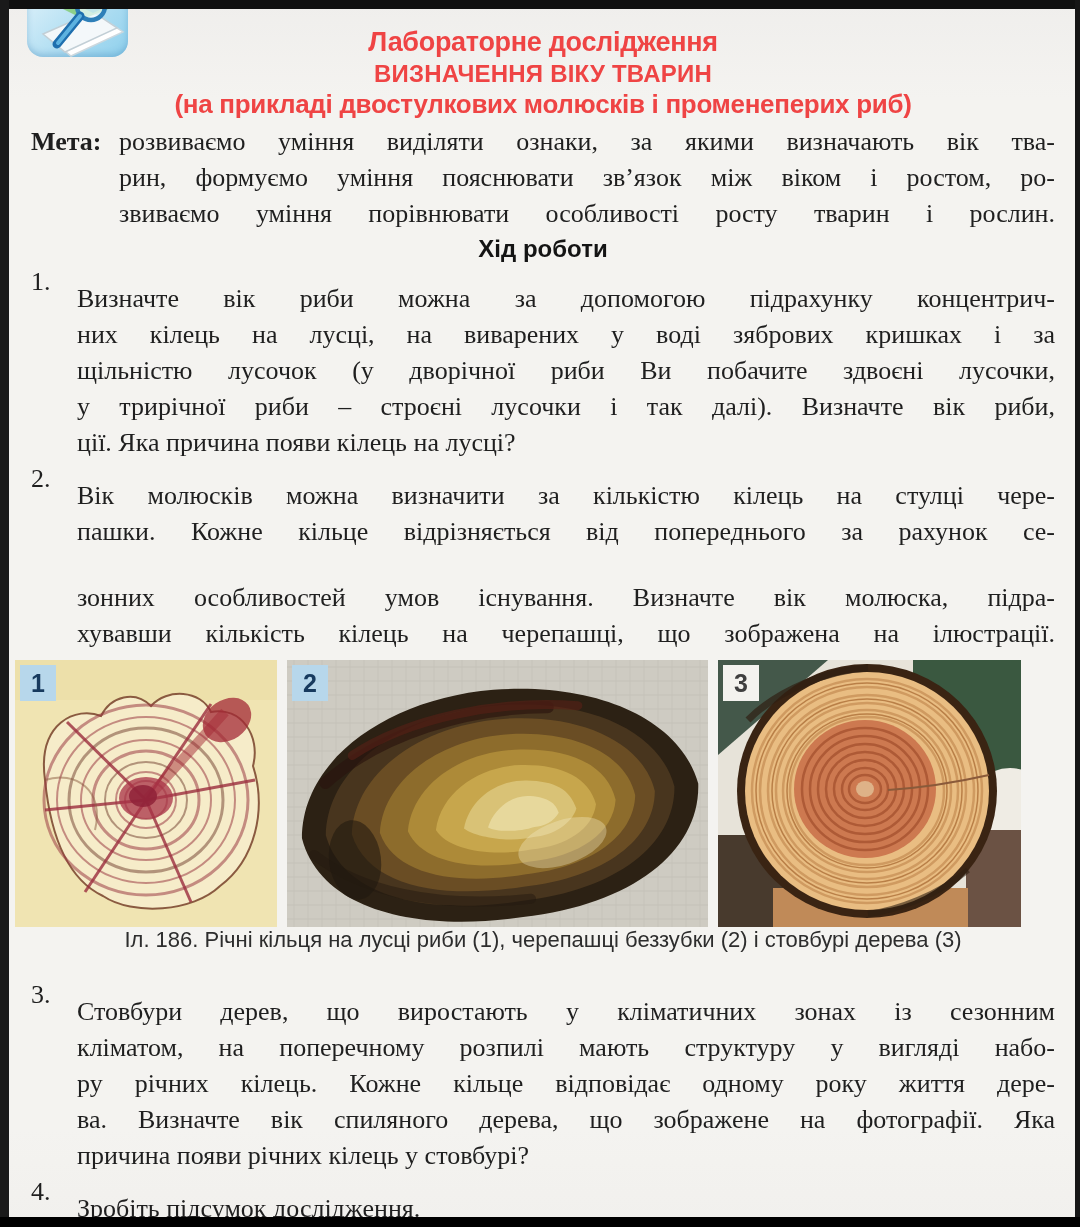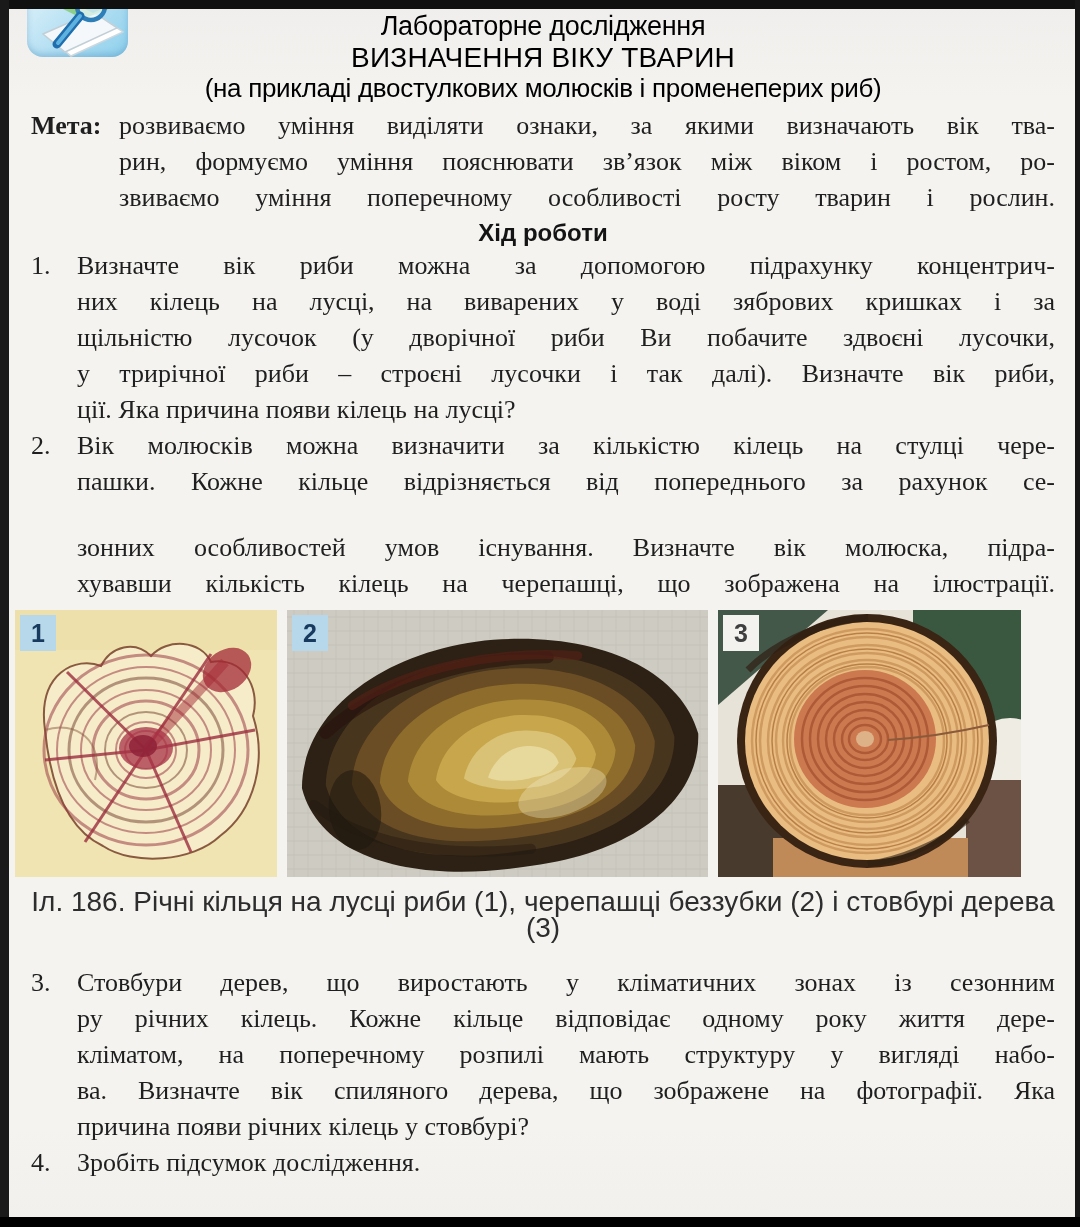--- a/index.html
+++ b/index.html
@@ -19,55 +19,55 @@
 
   
   .lab-icon{
     position:absolute;left:27px;top:0;width:101px;height:57px;z-index:5;
     border-radius:4px 4px 16px 16px;
     background:linear-gradient(135deg,#d9eff9 0%,#b5e0f3 45%,#8fd0ec 100%);
     box-shadow:inset 0 -3px 6px rgba(60,130,180,.35);
     overflow:hidden;
   }
 
-  .header{padding-top:2px;text-align:center;font-family:"Liberation Sans",sans-serif;font-weight:400;color:#000000;}
+  .header{padding-top:18px;text-align:center;font-family:"Liberation Sans",sans-serif;font-weight:700;color:#ef4444;}
   .h-line1{font-size:27px;line-height:31px;letter-spacing:-0.3px;}
-  .h-line2{font-size:28px;line-height:31px;letter-spacing:0.2px;}
+  .h-line2{font-size:24px;line-height:31px;letter-spacing:0.2px;}
   .h-line3{font-size:26px;line-height:31px;letter-spacing:-0.3px;}
 
   .meta{margin-top:4px;font-size:26px;line-height:36px;}
   .meta-first{display:flex;}
   .meta-label{flex:none;width:88px;font-weight:700;}
   .meta-rest{flex:1;}
   .meta-cont{margin-left:88px;}
 
   .jl{text-align:justify;text-align-last:justify;}
 
   .hid-heading{margin-top:2px;text-align:center;font-family:"Liberation Sans",sans-serif;
     font-weight:700;font-size:24px;line-height:30px;color:#141414;}
 
   .step{display:flex;font-size:26px;line-height:36px;}
   .step-num{flex:none;width:46px;}
-  .step-body{flex:1;}
+  .step-body{flex:1;margin-top:17px;}
   .gap-break{height:30px;}
 
   
   .figure-strip{margin-left:-16px;margin-top:8px;display:flex;gap:10px;}
   .photo{position:relative;height:267px;overflow:hidden;flex:none;}
   .photo svg{display:block;}
   .photo-label{
     position:absolute;top:5px;left:5px;width:36px;height:36px;z-index:3;
     display:flex;align-items:center;justify-content:center;
     font-family:"Liberation Sans",sans-serif;font-weight:700;font-size:25px;
   }
   .label-blue{background:#b7d7eb;color:#173a5e;}
   .label-white{background:#f3f2ee;color:#3f3f3f;}
 
-  .fig-caption{margin-top:12px;text-align:center;font-family:"Liberation Sans",sans-serif;
-    font-size:28px;line-height:26px;color:#2d2d2d;}
+  .fig-caption{text-align:center;font-family:"Liberation Sans",sans-serif;
+    font-size:22px;line-height:26px;color:#2d2d2d;}
 
   .steps-bottom{margin-top:24px;}
 </style>
 </head>
 <body>
 
 <div class="bar top"></div>
 <div class="bar left"></div>
 <div class="bar right"></div>
 <div class="bar bottom"></div>
@@ -91,21 +91,21 @@
     <div class="h-line2">ВИЗНАЧЕННЯ ВІКУ ТВАРИН</div>
     <div class="h-line3">(на прикладі двостулкових молюсків і променеперих риб)</div>
   </div>
 
   <div class="meta">
     <div class="meta-first">
       <span class="meta-label">Мета:</span>
       <span class="meta-rest jl">розвиваємо уміння виділяти ознаки, за якими визначають вік тва-</span>
     </div>
     <div class="meta-cont jl">рин, формуємо уміння пояснювати зв’язок між віком і ростом, ро-</div>
-    <div class="meta-cont jl">звиваємо уміння поперечному особливості росту тварин і рослин.</div>
+    <div class="meta-cont jl">звиваємо уміння порівнювати особливості росту тварин і рослин.</div>
   </div>
 
   <div class="hid-heading">Хід роботи</div>
 
   <div class="step">
     <div class="step-num">1.</div>
     <div class="step-body">
       <div class="jl">Визначте вік риби можна за допомогою підрахунку концентрич-</div>
       <div class="jl">них кілець на лусці, на виварених у воді зябрових кришках і за</div>
       <div class="jl">щільністю лусочок (у дворічної риби Ви побачите здвоєні лусочки,</div>
@@ -233,22 +233,22 @@
 
   </div>
 
   <div class="fig-caption">Іл. 186. Річні кільця на лусці риби (1), черепашці беззубки (2) і стовбурі дерева (3)</div>
 
   <div class="steps-bottom">
     <div class="step">
       <div class="step-num">3.</div>
       <div class="step-body">
         <div class="jl">Стовбури дерев, що виростають у кліматичних зонах із сезонним</div>
+        <div class="jl">кліматом, на поперечному розпилі мають структуру у вигляді набо-</div>
         <div class="jl">ру річних кілець. Кожне кільце відповідає одному року життя дере-</div>
-        <div class="jl">кліматом, на поперечному розпилі мають структуру у вигляді набо-</div>
         <div class="jl">ва. Визначте вік спиляного дерева, що зображене на фотографії. Яка</div>
         <div>причина появи річних кілець у стовбурі?</div>
       </div>
     </div>
 
     <div class="step">
       <div class="step-num">4.</div>
       <div class="step-body">
         <div>Зробіть підсумок дослідження.</div>
       </div>

